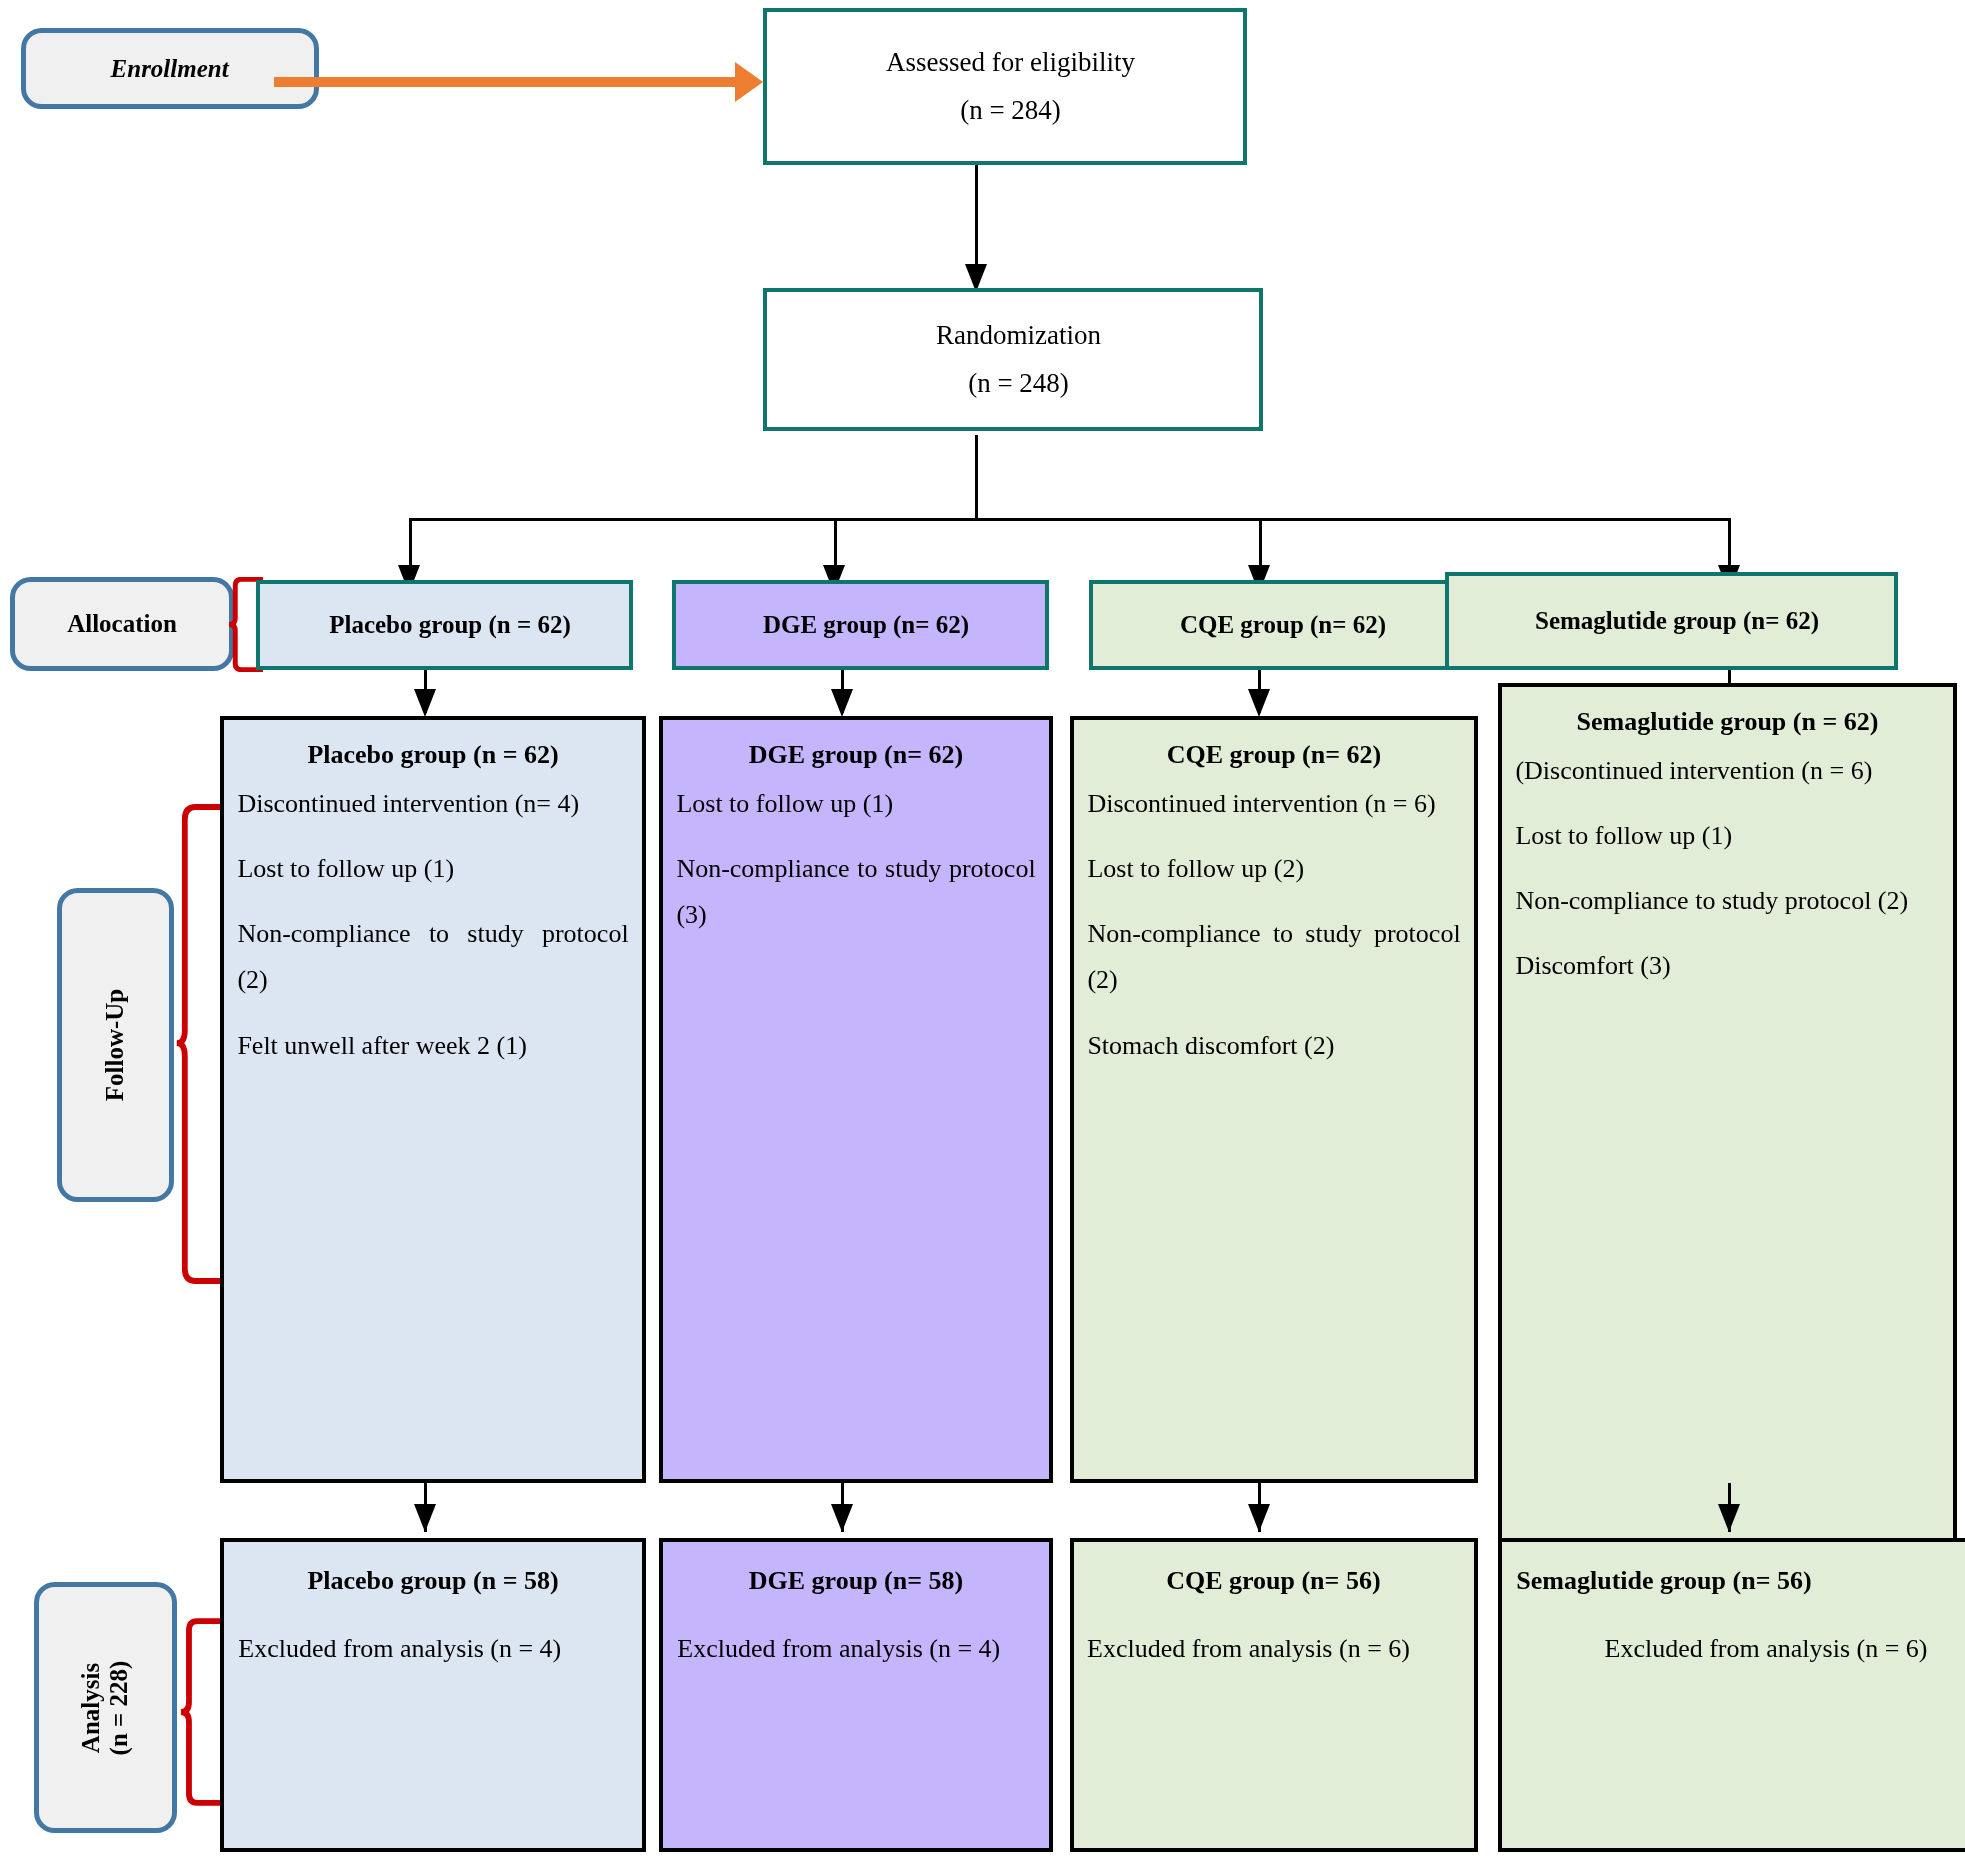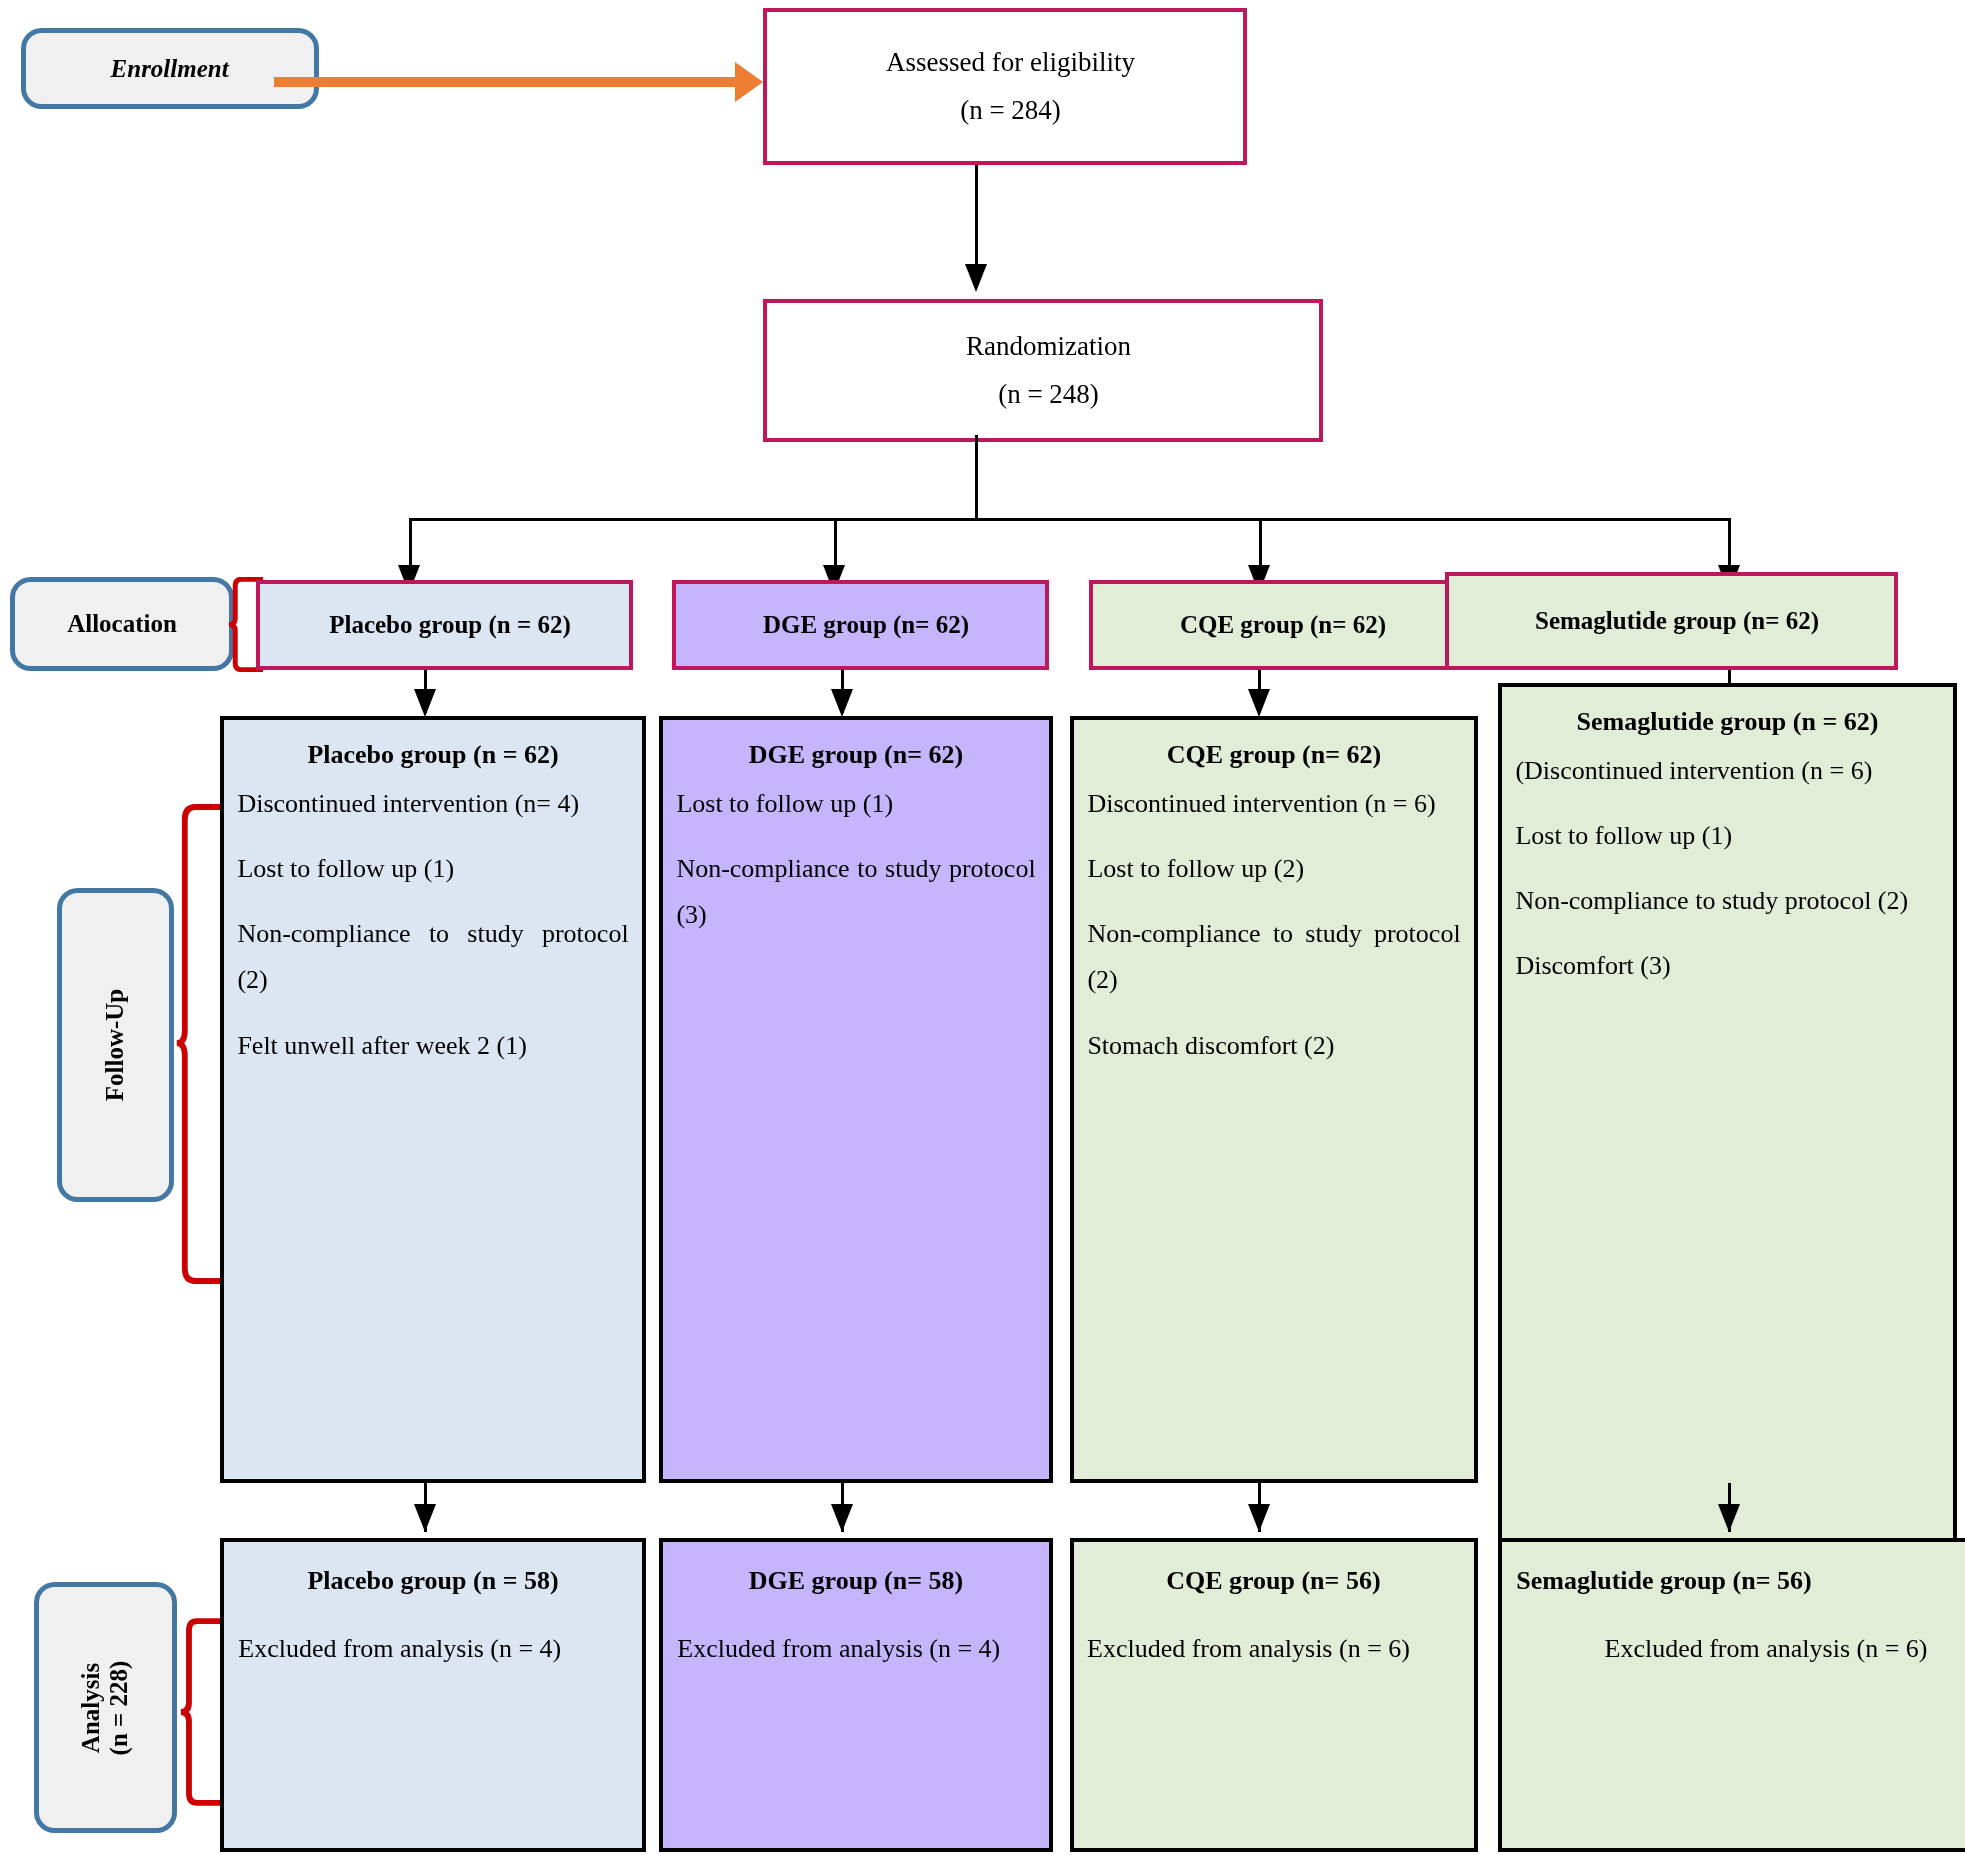--- a/index.html
+++ b/index.html
@@ -11,21 +11,21 @@
     position:relative;
     width:1965px;
     height:1875px;
     background:#ffffff;
     overflow:hidden;
   }
   
   .box{
     position:absolute;
     box-sizing:border-box;
-    border:4px solid #be185d;
+    border:4px solid #0f766e;
     background:#fff;
     display:flex;
     flex-direction:column;
     align-items:center;
     justify-content:center;
     text-align:center;
     line-height:1.75;
     padding-left:11px;
   }
   .stage-label{
@@ -113,21 +113,21 @@
   <div class="ohead" style="left:735px;top:62px;"></div>
 
   <div class="box fs-top" style="left:763px;top:8px;width:484px;height:157px;">
     <div>Assessed for eligibility</div>
     <div>(n = 284)</div>
   </div>
 
   <div class="vline" style="left:975px;top:165px;height:112px;"></div>
   <div class="arrowhead" style="left:965px;top:264px;"></div>
 
-  <div class="box fs-top" style="left:763px;top:299px;width:560px;height:143px;">
+  <div class="box fs-top" style="left:763px;top:288px;width:500px;height:143px;">
     <div>Randomization</div>
     <div>(n = 248)</div>
   </div>
 
   <div class="vline" style="left:975px;top:435px;height:85px;"></div>
   <div class="hline" style="left:409px;top:518px;width:1321px;"></div>
 
   <div class="vline" style="left:409px;top:518px;height:67px;"></div>
   <div class="arrowhead" style="left:398px;top:565px;"></div>
 

